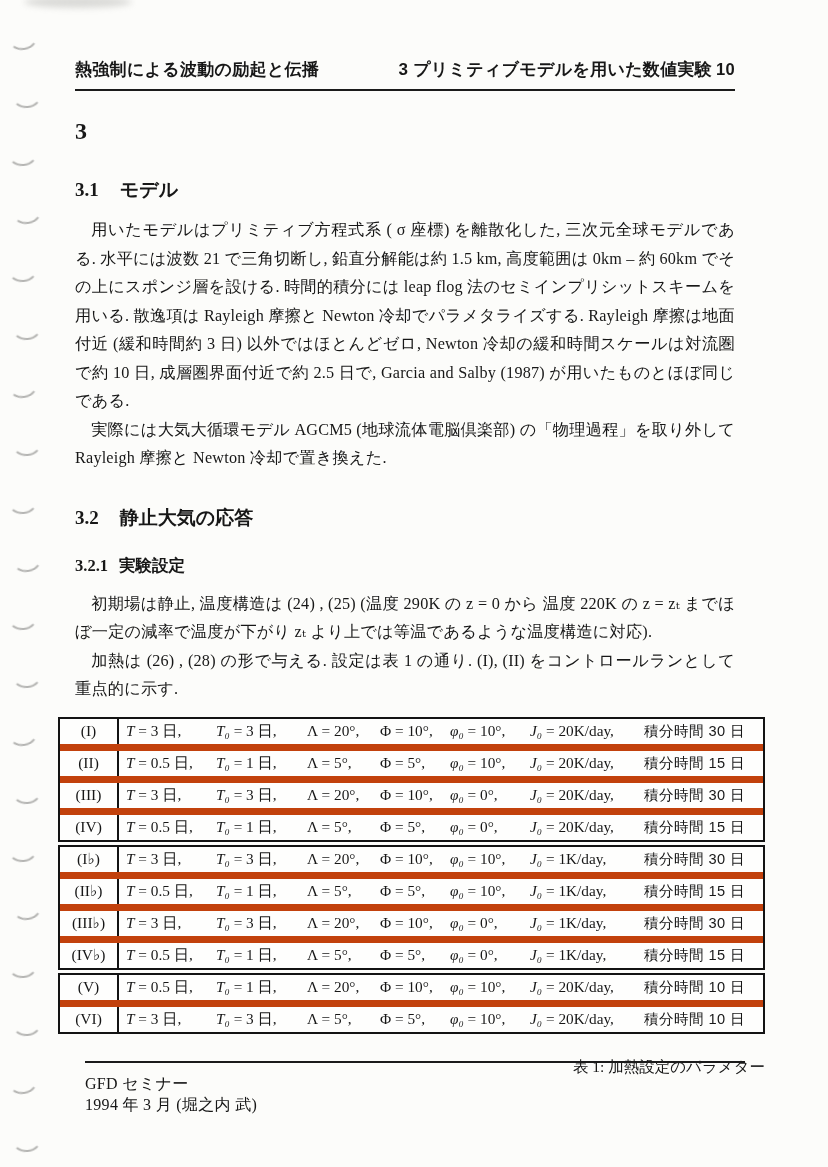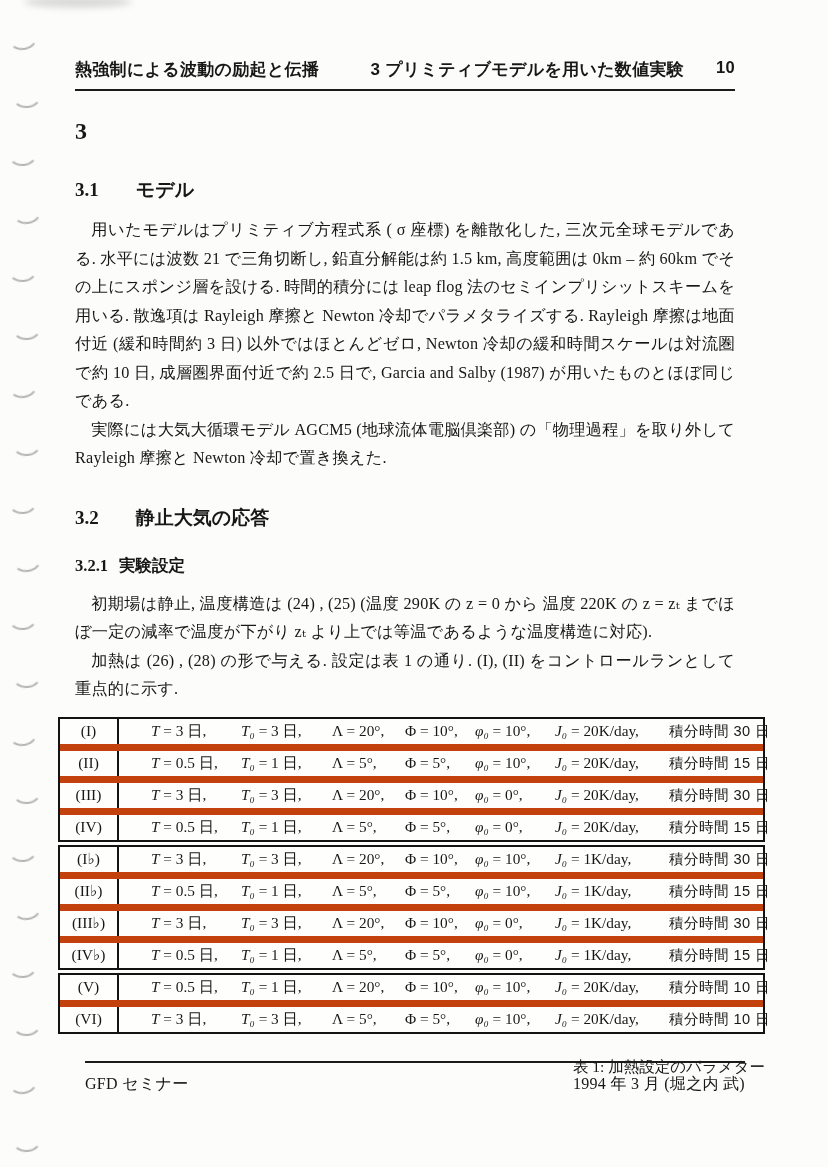--- a/index.html
+++ b/index.html
@@ -18,57 +18,57 @@
     position:absolute;left:24px;top:-4px;width:108px;height:12px;
     background:#9c9c98;opacity:.35;border-radius:50%;filter:blur(3px);
   }
   .content{position:absolute;left:75px;top:0;width:660px;}
   
   .runhead{
     display:flex;justify-content:space-between;align-items:baseline;
     margin-top:58px;font-family:"Liberation Sans","DejaVu Sans",sans-serif;
     font-weight:700;font-size:17px;letter-spacing:.3px;
   }
-  .runhead-right{display:flex;align-items:flex-start;gap:32px;}
+  .runhead-right{display:flex;align-items:center;gap:4px;}
   .pagenum{font-family:Liberation Sans, sans-serif;font-weight:700;font-size:16.5px;}
   .runrule{height:2px;background:#1b1b1b;margin-top:8px;}
   
   .h{font-family:"Liberation Sans","DejaVu Sans",sans-serif;font-weight:700;display:flex;align-items:baseline;}
   .h .num{font-family:"Liberation Serif","DejaVu Serif",serif;font-weight:700;}
   .h-sec3{margin-top:27px;font-size:24px;gap:24px;}
-  .h-sub{margin-top:32px;font-size:19px;gap:37px;}
+  .h-sub{margin-top:32px;font-size:19px;gap:21px;}
   .h-subsub{margin-top:24px;font-size:16.5px;gap:11px;}
   
   .para{
     font-size:16.2px;line-height:28.5px;text-align:justify;
     text-indent:1em;letter-spacing:.2px;
   }
   .para-first{margin-top:13px;}
   
   .tablewrap{margin:13px 0 0 -17px;width:707px;}
   .tgroup{border:2px solid #131313;margin-top:3px;background:#fefefd;}
   .trow{display:flex;align-items:stretch;height:25px;border-top:7px solid #c2410c;}
   .trow:first-of-type{border-top:none;}
   .tlabel{
     width:57px;min-width:57px;border-right:2px solid #131313;
     display:flex;align-items:center;justify-content:center;
     font-size:15.5px;font-family:"Liberation Serif","DejaVu Serif","DejaVu Sans",serif;
   }
-  .tcells{flex:1;display:flex;align-items:center;padding-left:32px;white-space:nowrap;font-size:15.3px;}
+  .tcells{flex:1;display:flex;align-items:center;padding-left:7px;white-space:nowrap;font-size:15.3px;}
   .tc{display:inline-block;}
   .tc0{width:90px}.tc1{width:91px}.tc2{width:73px}.tc3{width:70px}.tc4{width:80px}.tc5{width:114px}
   .tc6{flex:1;font-family:"Liberation Sans","DejaVu Sans",sans-serif;font-weight:400;font-size:14.6px;letter-spacing:.4px;}
   .mv{font-style:italic;}
   .mvu{font-style:normal;}
   .caption{margin:23px 0 0 -17px;width:707px;text-align:right;font-size:15.5px;}
   
   .footer{
     position:absolute;left:85px;top:1061px;width:660px;
     border-top:2px solid #1b1b1b;padding-top:11px;
-    display:flex;justify-content:space-between;font-size:16px;letter-spacing:.3px;
+    display:flex;justify-content:space-between;font-size:16px;letter-spacing:.3px;flex-direction:column;
   }
 </style>
 </head>
 <body>
 
 <div class="smudge"></div>
 <div class="holes">
     <div class="hole" style="top: 22px; left: 7px; transform: rotate(-9deg);"></div>
     <div class="hole" style="top: 80px; left: 11px; transform: rotate(-4deg);"></div>
     <div class="hole" style="top: 138px; left: 7px; transform: rotate(-4deg);"></div>

